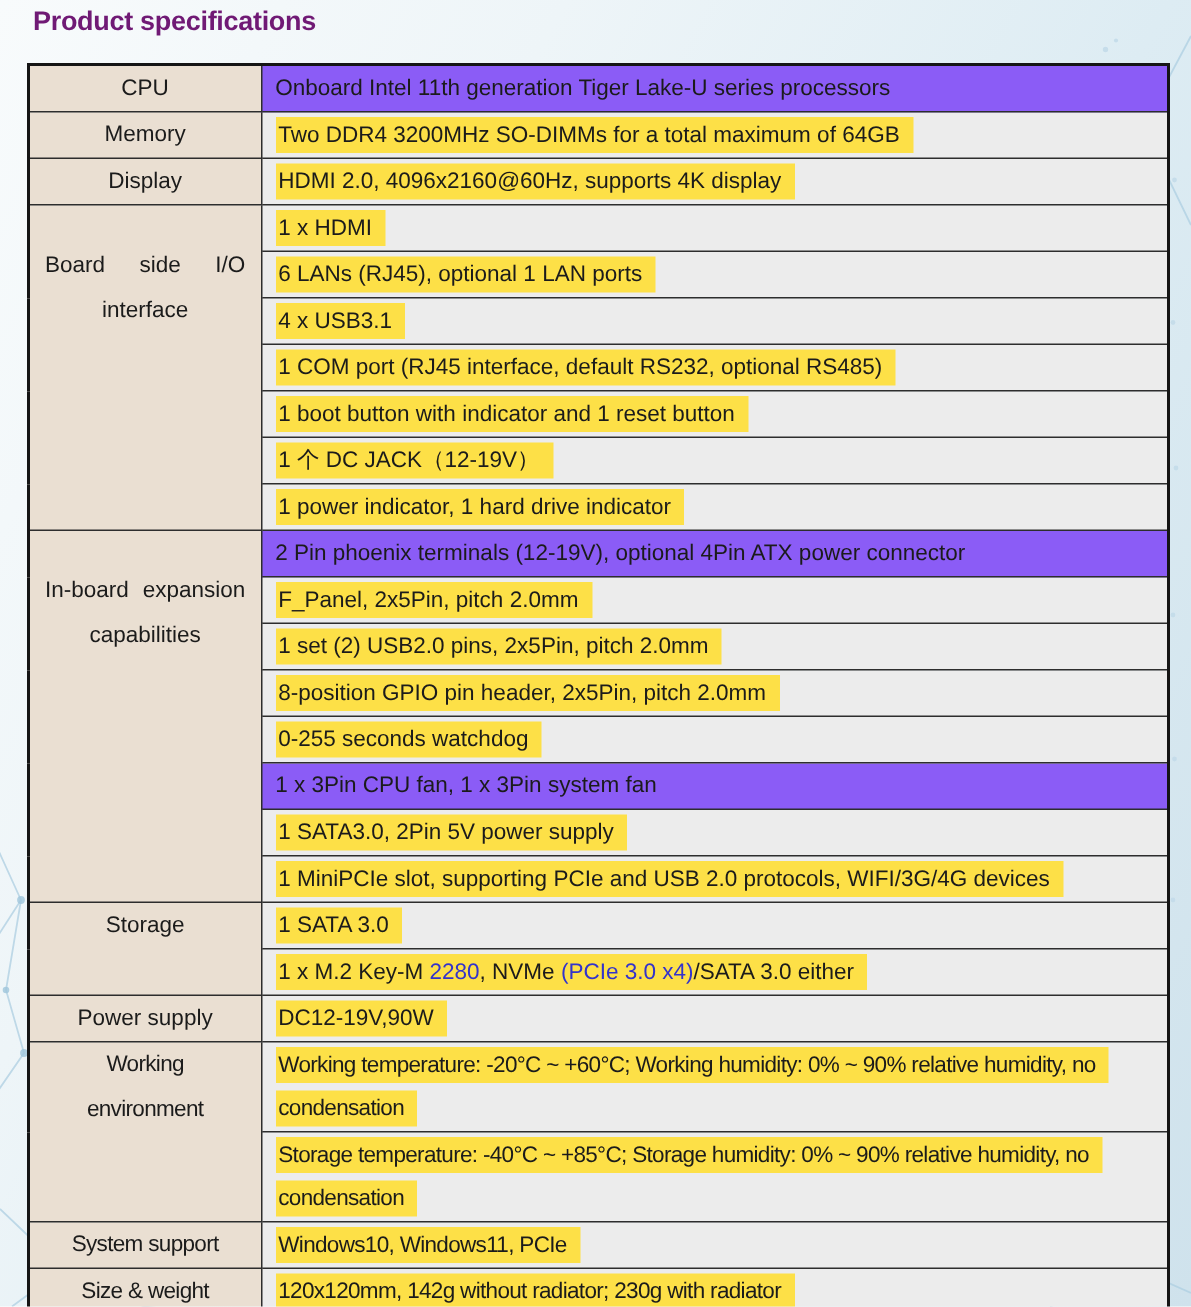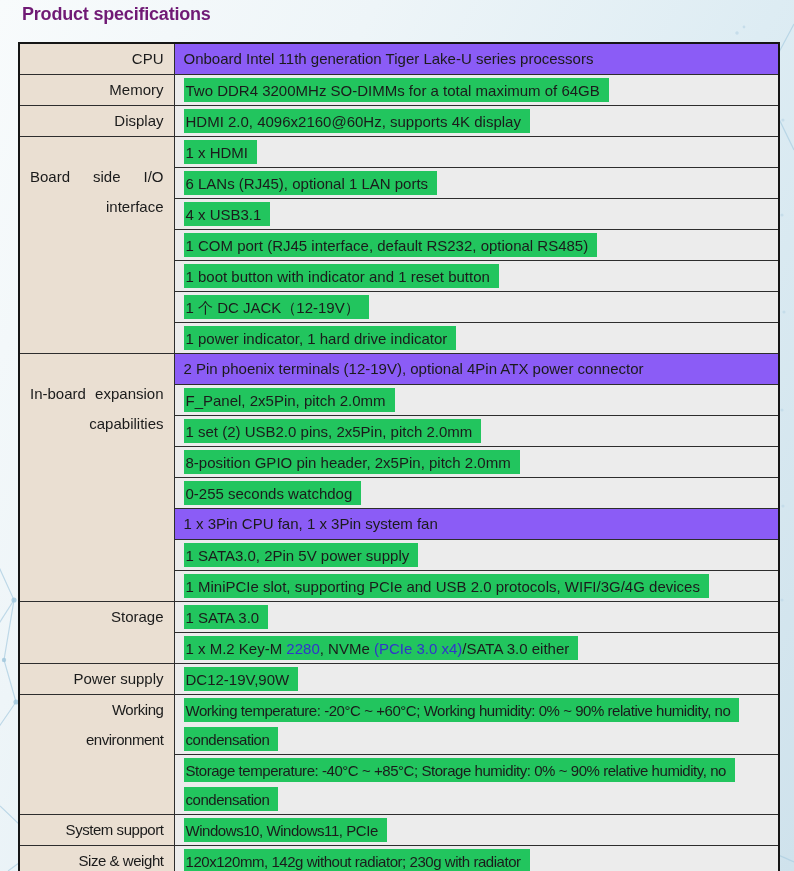--- a/index.html
+++ b/index.html
@@ -25,34 +25,34 @@
     width: 760px;
     border-collapse: collapse; table-layout: fixed;
     border: 2px solid #151515;
   }
   col.c-label { width: 155px; }
   col.c-val   { width: 605px; }
   th, td { border: 1px solid #2d2d2d; }
   th.label {
     background: #eadfd2;
     font-weight: 400; font-size: 15px; color: #1b1b1b;
-    text-align: right; vertical-align: top;
+    text-align: center; vertical-align: top;
     padding: 0 10px; line-height: 30px;
   }
   .lbl-line { line-height: 30px; white-space: nowrap; }
   .spread { display: flex; justify-content: space-between; margin-top: 25px; }
   td.val {
     background: #ececec;
     color: #1b1b1b; font-size: 15px;
     height: 31px; line-height: 20px;
     padding: 0 3px 0 9px;
     vertical-align: middle;
   }
   td.val .hl {
-    background: #22c55e;
+    background: #fde047;
     padding: 3.5px 9px 3.5px 2px;
     -webkit-box-decoration-break: clone;
     box-decoration-break: clone;
   }
   td.val.full { background: #8b5cf6; }
   td.val.full .hl { background: transparent; padding: 0; }
   td.val.tall { height: 55px; line-height: 29.5px; padding-right: 12px; }
   .condensed { font-size: 14.5px; letter-spacing: -0.45px; }
   .blue { color: #3333cc; }
 </style>

